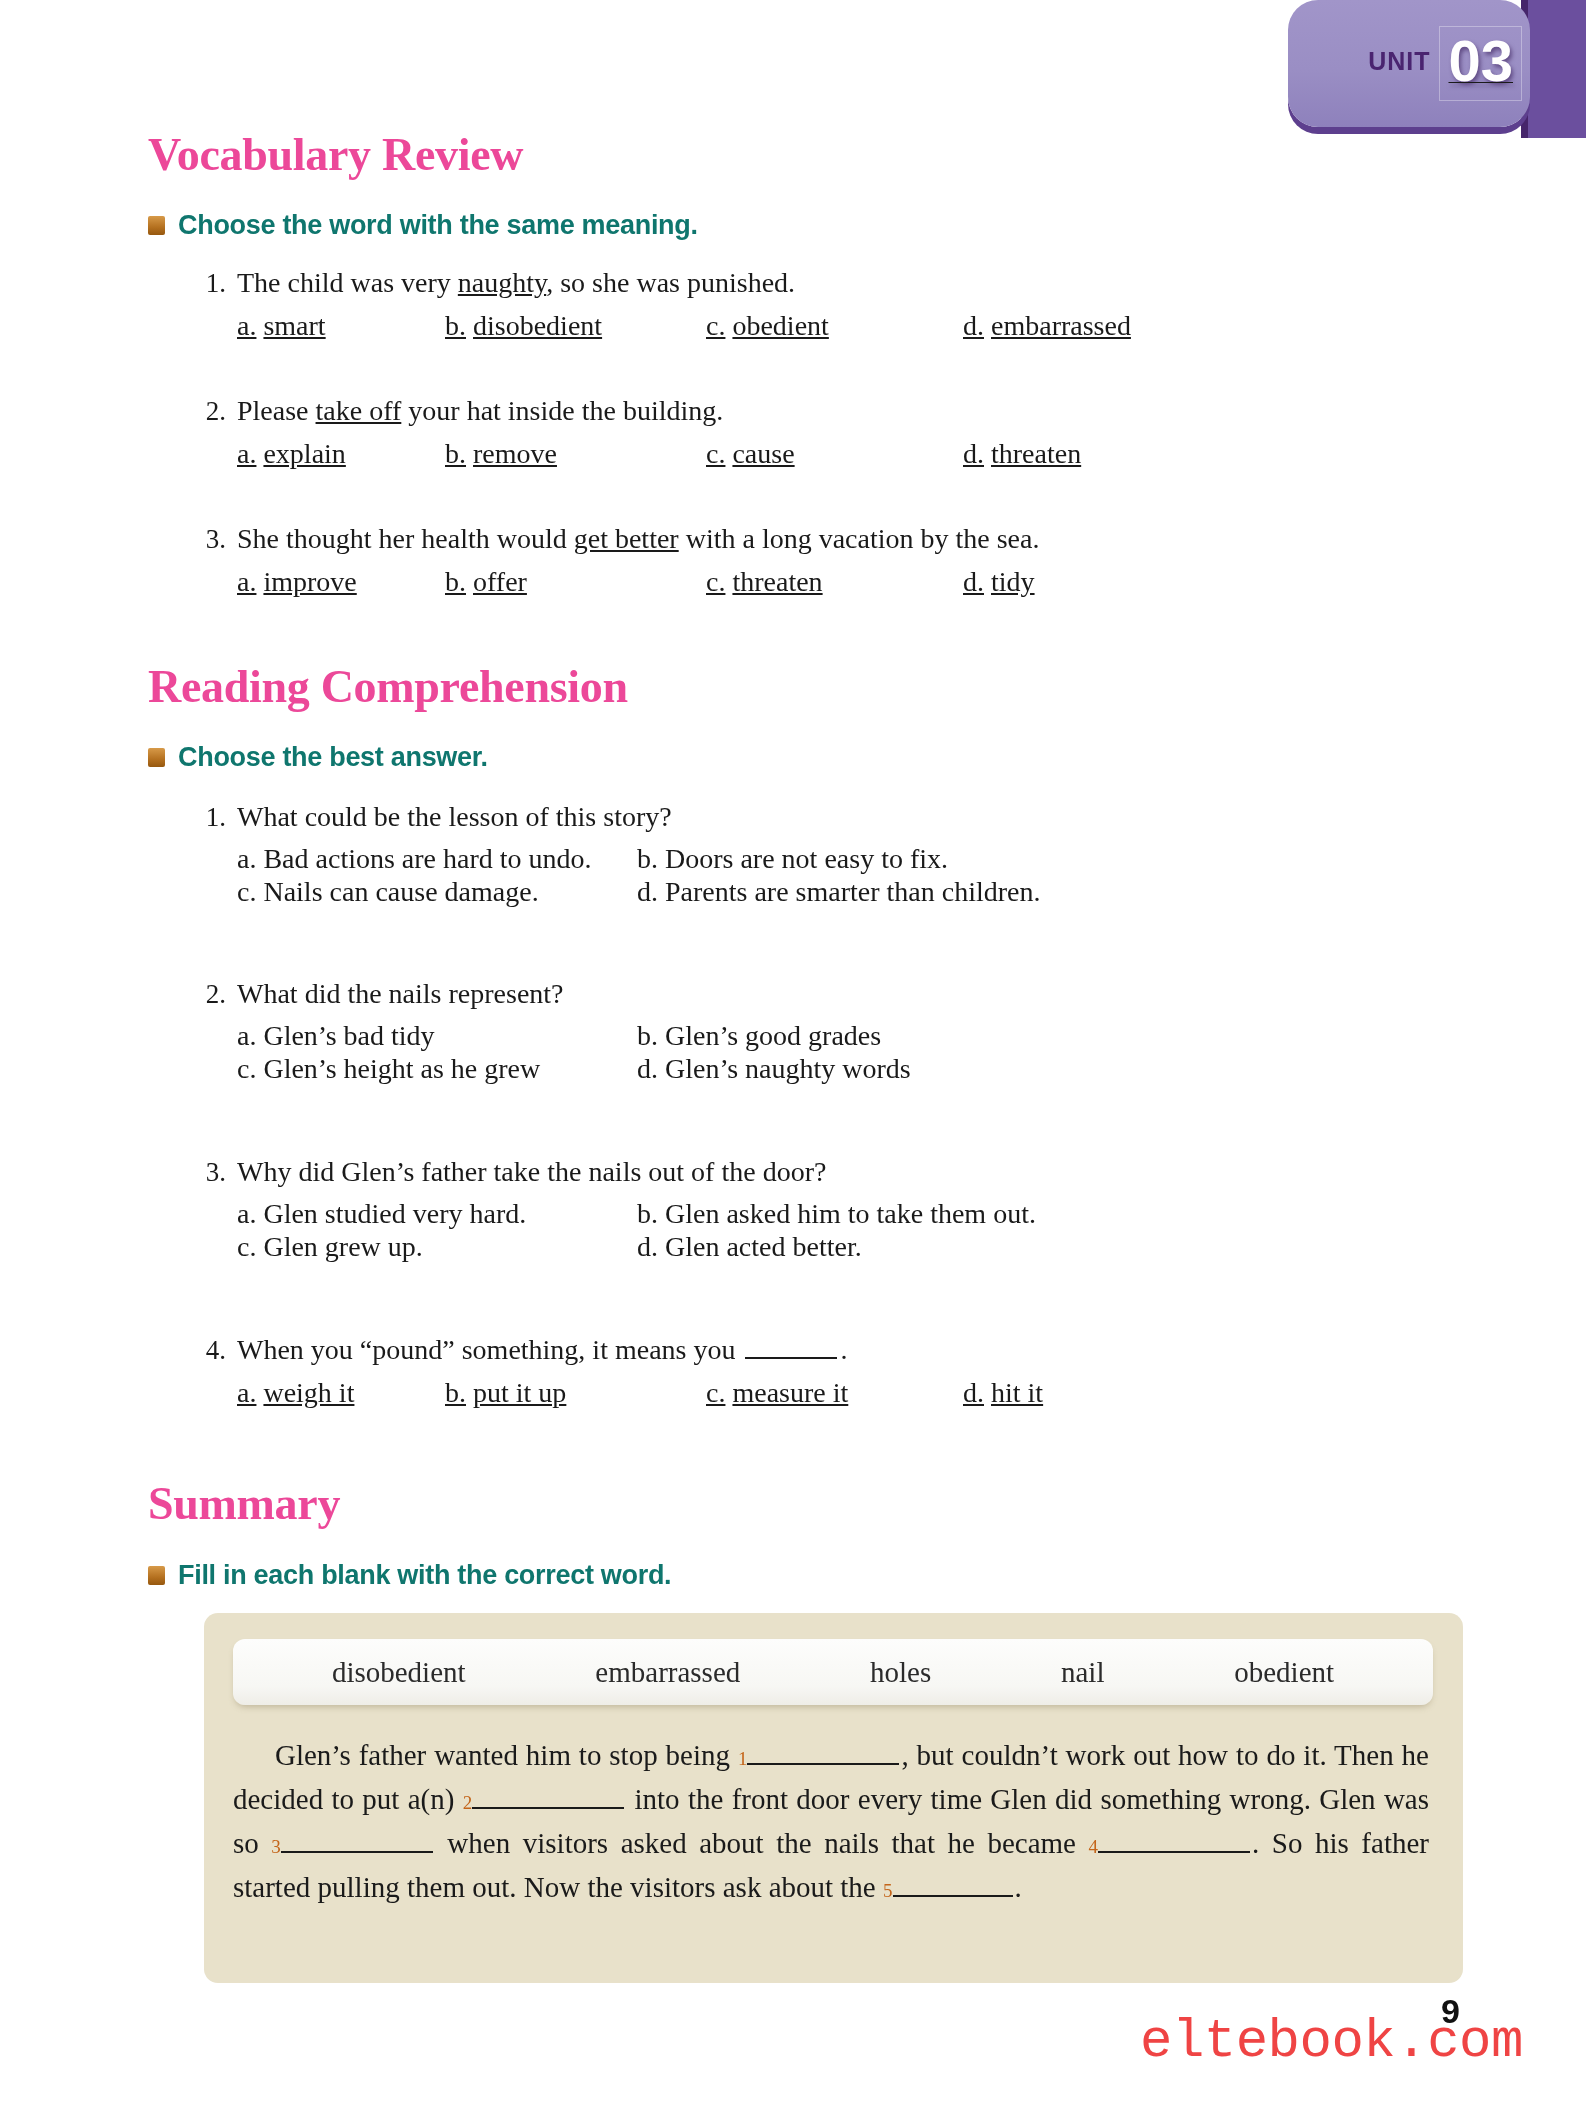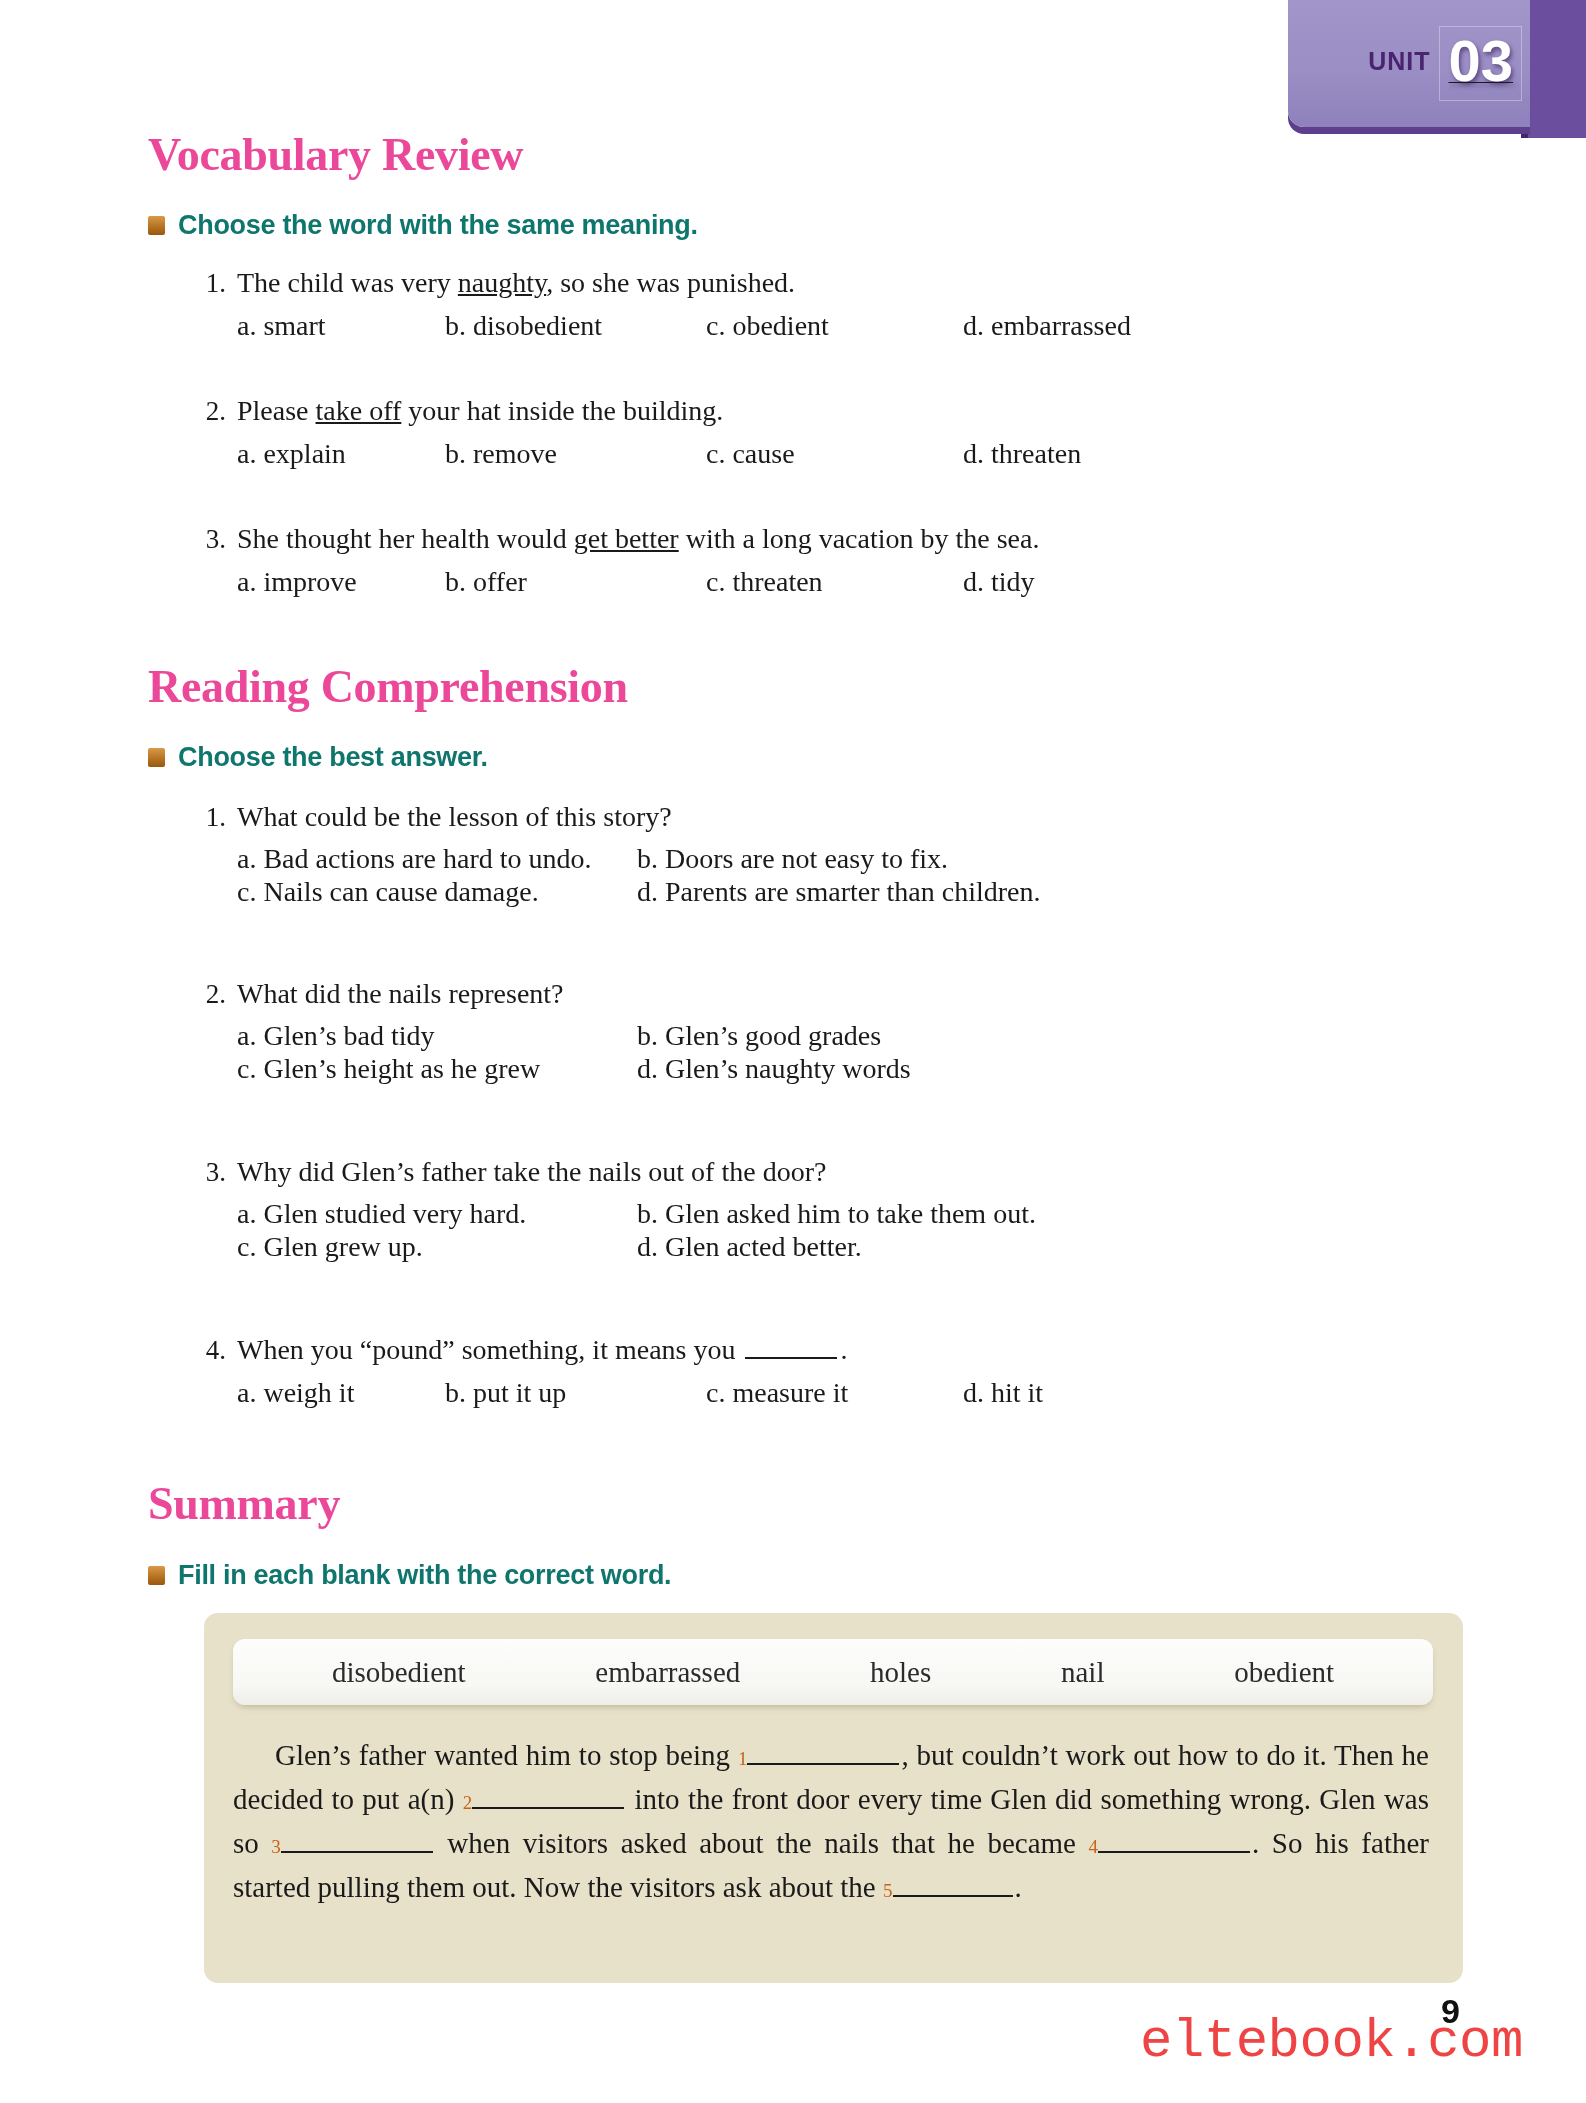--- a/index.html
+++ b/index.html
@@ -47,20 +47,21 @@
     width: 242px;
     height: 127px;
     background: linear-gradient(180deg, #a195c9 0%, #9a8ec4 55%, #8e81bc 100%);
     border-bottom-left-radius: 16px;
     box-shadow: 0 7px 0 0 #5d3f8e;
     display: flex;
     align-items: center;
     justify-content: flex-end;
     padding-right: 8px;
     box-sizing: border-box;
+    border-radius: 30px;
   }
   .unit-label {
     font-family: "Liberation Sans", sans-serif;
     font-weight: bold;
     font-size: 25px;
     letter-spacing: 1px;
     color: #4a2470;
     margin-bottom: 4px;
   }
   .unit-number-frame {
@@ -130,21 +131,21 @@
   .q-text { font-size: 28px; }
   .u { text-decoration: underline; text-underline-offset: 2px; }
 
   .opts-row {
     display: flex;
     white-space: nowrap;
     font-size: 28px;
     padding-left: 51px;
     line-height: 1.2;
   }
-  .opt { display: inline-block; }
+  .opt { display: inline-block; text-decoration: underline; }
   .opt-letter { padding-right: 7px; }
 
   
   .opts-grid {
     padding-left: 51px;
     font-size: 28px;
     line-height: 1.18;
   }
   .opts-grid .grid-row { display: flex; white-space: nowrap; }
   .opts-grid .cell-a { width: 400px; flex: none; }

